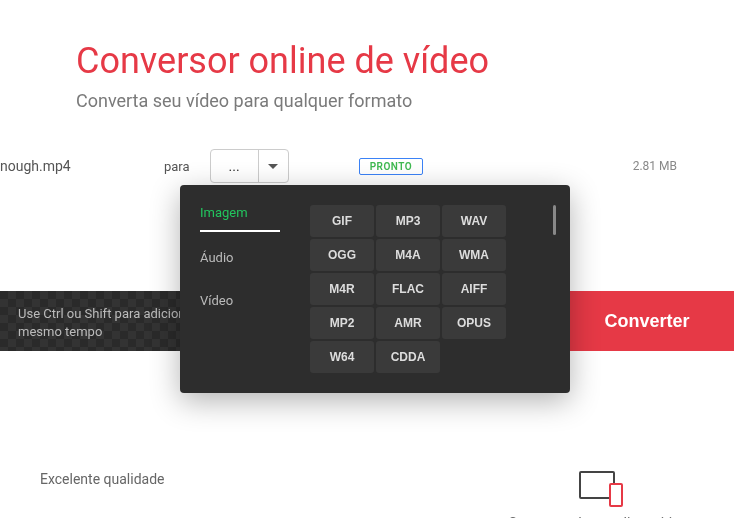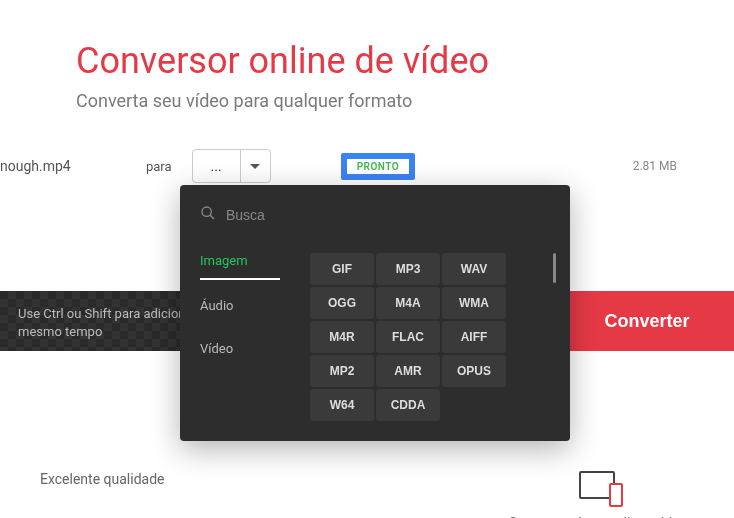--- a/index.html
+++ b/index.html
@@ -39,21 +39,21 @@
     .filename {
       color: #555;
       font-size: 14px;
       width: 100px;
       text-align: left;
       padding-left: 0;
     }
     .para-label {
       color: #555;
       font-size: 13px;
-      margin-left: 46px;
+      margin-left: 64px;
       margin-right: 20px;
     }
     .format-selector {
       display: inline-flex;
       align-items: center;
       border: 1px solid #ccc;
       border-radius: 4px;
       height: 34px;
       overflow: hidden;
     }
@@ -74,21 +74,21 @@
       justify-content: center;
     }
     .chevron-down {
       width: 0;
       height: 0;
       border-left: 5px solid transparent;
       border-right: 5px solid transparent;
       border-top: 5px solid #555;
     }
     .status-badge {
-      border: 6px solid #3b82f6;
+      border: 1px solid #3b82f6;
       color: #3fb950;
       font-size: 10px;
       font-weight: 600;
       padding: 2px 10px;
       border-radius: 2px;
       margin-left: 70px;
       letter-spacing: 0.5px;
     }
     .file-size {
       color: #888;
@@ -270,29 +270,20 @@
 
 <div class="action-bar">
   <div class="instruction-area">
     <div>Use Ctrl ou Shift para adicionar</div>
     <div>mesmo tempo</div>
   </div>
   <button class="convert-button">Converter</button>
 </div>
 
 <div class="dropdown-panel">
-  <div class="search-row">
-    <span>
-      <svg class="search-icon-svg" viewBox="0 0 24 24" fill="none" stroke="#888" stroke-width="2">
-        <circle cx="10" cy="10" r="7"></circle>
-        <line x1="21" y1="21" x2="15" y2="15"></line>
-      </svg>
-    </span>
-    <input class="search-input" type="text" placeholder="Busca" style="">
-  </div>
   <div class="panel-body">
     <div class="category-list">
       <div class="category-item active">Imagem</div>
       <div class="category-item">Áudio</div>
       <div class="category-item">Vídeo</div>
     </div>
     <div class="format-grid">
       <button class="format-option">GIF</button>
       <button class="format-option">MP3</button>
       <button class="format-option">WAV</button>

